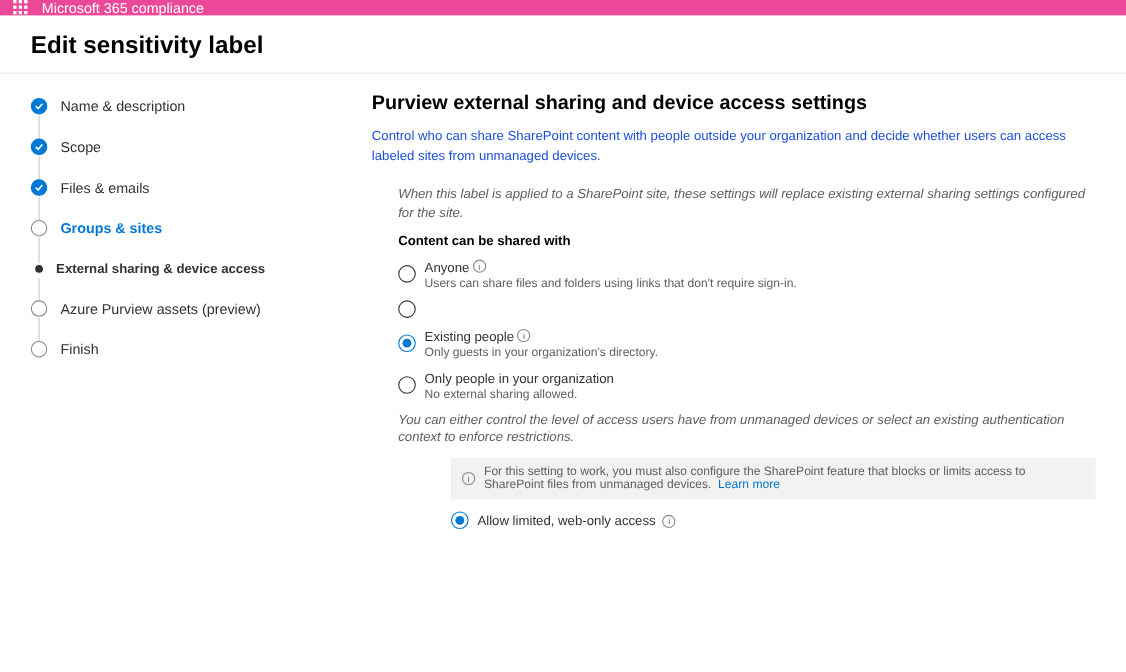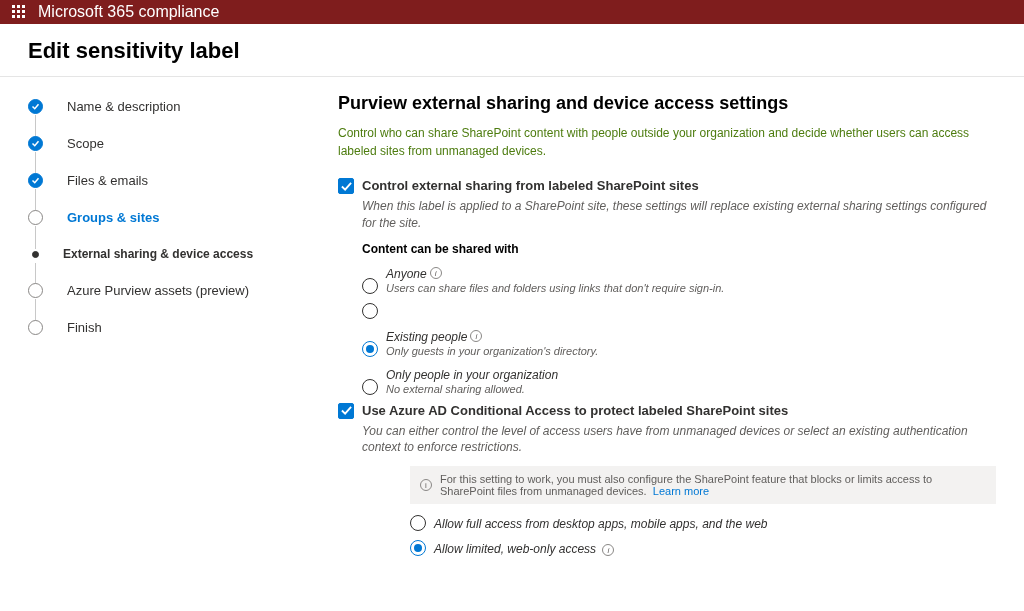--- a/index.html
+++ b/index.html
@@ -1,54 +1,54 @@
 <!DOCTYPE html>
 <html><head>
 <meta charset="utf-8">
 <style>
 * { margin: 0; padding: 0; box-sizing: border-box; font-family: "Segoe UI", Tahoma, sans-serif; }
 body { background: #fff; width: 1024px; height: 611px; overflow: hidden; }
 
-.header-bar { background: #7f1d1d; color: #fff; height: 24px; display: flex; align-items: center; padding: 0 12px; font-size: 16px; }
+.header-bar { background: #ec4899; color: #fff; height: 14px; display: flex; align-items: center; padding: 0 12px; font-size: 13px; }
 .waffle { width: 14px; height: 14px; display: grid; grid-template-columns: repeat(3,3px); grid-template-rows: repeat(3,3px); gap: 2px; margin-right: 12px; }
 .waffle span { background: #fff; }
 
 h1.page-title { font-size: 22px; font-weight: 600; padding: 14px 28px 12px; }
 .divider { border-top: 1px solid #e5e5e5; }
 
 .content { display: flex; padding: 16px 28px; }
 .sidebar { width: 300px; flex-shrink: 0; padding-top: 6px; }
 .steps { position: relative; }
-.step { display: flex; align-items: flex-start; position: relative; padding-bottom: 22px; gap: 12px; }
+.step { display: flex; align-items: flex-start; position: relative; padding-bottom: 22px; }
 .step:last-child { padding-bottom: 0; }
 .step-line { position: absolute; left: 7px; top: 16px; bottom: -2px; width: 1px; background: #c8c8c8; }
 .step:last-child .step-line { display: none; }
 .step-dot { width: 15px; height: 15px; border-radius: 50%; border: 1px solid #8a8886; background: #fff; flex-shrink: 0; margin-right: 12px; z-index: 1; display: flex; align-items: center; justify-content: center; }
 .step-dot.done { background: #0078d4; border-color: #0078d4; }
 .step-dot.done svg { width: 9px; height: 9px; }
 .step-label { font-size: 13px; color: #323130; padding-top: 0; }
 .step.current .step-label { font-weight: 600; color: #0078d4; }
 .step.sub .step-label { font-weight: 600; font-size: 12px; text-align: right; }
 .step.sub .step-dot { width: 7px; height: 7px; margin-left: 4px; margin-top: 4px; background: #323130; border-color: #323130; }
 
 .main { flex: 1; padding-left: 10px; }
 .main h2 { font-size: 18px; font-weight: 600; margin-bottom: 10px; }
-.desc { font-size: 12px; color: #4d7c0f; line-height: 1.5; margin-bottom: 18px; }
+.desc { font-size: 12px; color: #1d4ed8; line-height: 1.5; margin-bottom: 18px; }
 
 .chk-row { display: flex; align-items: flex-start; margin-bottom: 4px; }
 .chk { width: 16px; height: 16px; border: 1px solid #0078d4; background: #0078d4; border-radius: 2px; margin-right: 8px; flex-shrink: 0; display: flex; align-items: center; justify-content: center; }
 .chk svg { width: 11px; height: 11px; }
 .chk-label { font-size: 13px; font-weight: 600; color: #323130; }
 
 .sub-text { font-size: 12px; color: #605e5c; margin-left: 24px; margin-bottom: 10px; line-height: 1.4; font-style: italic; }
 
 .section-subtitle { font-size: 12px; font-weight: 600; margin-left: 24px; margin-bottom: 8px; }
 
 .radio-group { margin-left: 24px; }
-.radio-row { display: flex; align-items: flex-end; margin-bottom: 8px; font-style: italic; }
+.radio-row { display: flex; align-items: center; margin-bottom: 8px; }
 .radio { width: 16px; height: 16px; border: 1px solid #323130; border-radius: 50%; margin-right: 8px; flex-shrink: 0; display: flex; align-items: center; justify-content: center; margin-top: 1px; }
 .radio.selected { border-color: #0078d4; }
 .radio.selected .radio-inner { width: 8px; height: 8px; background: #0078d4; border-radius: 50%; }
 .radio-label { font-size: 12px; color: #323130; }
 .radio-sub { font-size: 11px; color: #605e5c; display: block; }
 .info-icon { display: inline-flex; width: 12px; height: 12px; border: 1px solid #8a8886; border-radius: 50%; font-size: 8px; align-items: center; justify-content: center; color: #605e5c; margin-left: 3px; vertical-align: middle; }
 
 .nested-group { margin-left: 48px; }
 .nested-group .radio-row, .nested-group .infobox, .nested-group .dropdown { margin-left: 24px; }
 .nested-radio-text { font-size: 12px; color: #323130; line-height: 1.5; }
@@ -127,28 +127,20 @@
           <div class="step-dot"></div>
           <span class="step-label">Finish</span>
         </div>
       </div>
   </div>
 
   <div class="main">
     <h2>Purview external sharing and device access settings</h2>
     <p class="desc">Control who can share SharePoint content with people outside your organization and decide whether users can access labeled sites from unmanaged devices.</p>
 
-    <div class="chk-row">
-      <div class="chk">
-        <svg viewBox="0 0 12 12">
-            <path d="M1 6 L4.5 9.5 L11 2" stroke="#fff" stroke-width="2" fill="none"></path>
-          </svg>
-      </div>
-      <span class="chk-label">Control external sharing from labeled SharePoint sites</span>
-    </div>
     <p class="sub-text">When this label is applied to a SharePoint site, these settings will replace existing external sharing settings configured for the site.</p>
     <div class="section-subtitle">Content can be shared with</div>
     <div class="radio-group" id="s1-radios">
         <div class="radio-row">
           <div class="radio"></div>
           <div><span class="radio-label">Anyone</span><span class="info-icon">i</span><span class="radio-sub">Users can share files and folders using links that don't require sign-in.</span></div>
         </div>
         <div class="radio-row">
           <div class="radio"></div>
         </div>
@@ -157,41 +149,29 @@
             <div class="radio-inner"></div>
           </div>
           <div><span class="radio-label">Existing people</span><span class="info-icon">i</span><span class="radio-sub">Only guests in your organization's directory.</span></div>
         </div>
         <div class="radio-row">
           <div class="radio"></div>
           <div><span class="radio-label">Only people in your organization</span><span class="radio-sub">No external sharing allowed.</span></div>
         </div>
       </div>
 
-    <div class="chk-row" style="margin-top:6px;">
-      <div class="chk">
-        <svg viewBox="0 0 12 12">
-            <path d="M1 6 L4.5 9.5 L11 2" stroke="#fff" stroke-width="2" fill="none"></path>
-          </svg>
-      </div>
-      <span class="chk-label">Use Azure AD Conditional Access to protect labeled SharePoint sites</span>
-    </div>
     <p class="sub-text">You can either control the level of access users have from unmanaged devices or select an existing authentication context to enforce restrictions.</p>
 
     <div class="nested-group">
 
       <div class="infobox">
         <span class="info-icon">i</span>
         <span><span>For this setting to work, you must also configure the SharePoint feature that blocks or limits access to SharePoint files from unmanaged devices.</span>&nbsp;&nbsp;<a class="link">Learn more</a></span>
       </div>
       <div id="s2-sub">
-          <div class="radio-row">
-            <div class="radio"></div>
-            <div class="radio-label">Allow full access from desktop apps, mobile apps, and the web</div>
-          </div>
           <div class="radio-row">
             <div class="radio selected">
               <div class="radio-inner"></div>
             </div>
             <div class="radio-label">Allow limited, web-only access <span class="info-icon">i</span></div>
           </div>
         </div>
 
     </div>
   </div>

